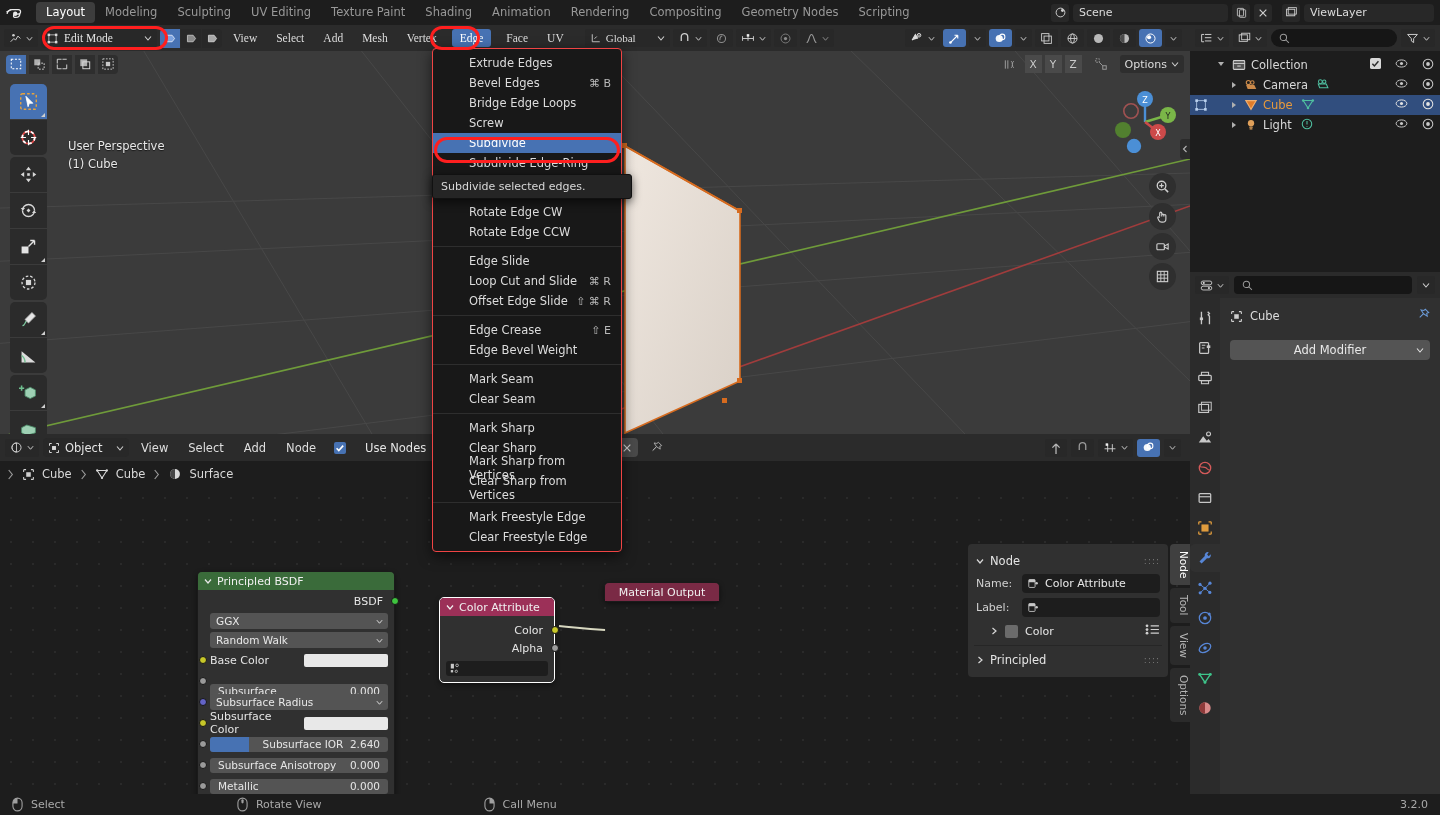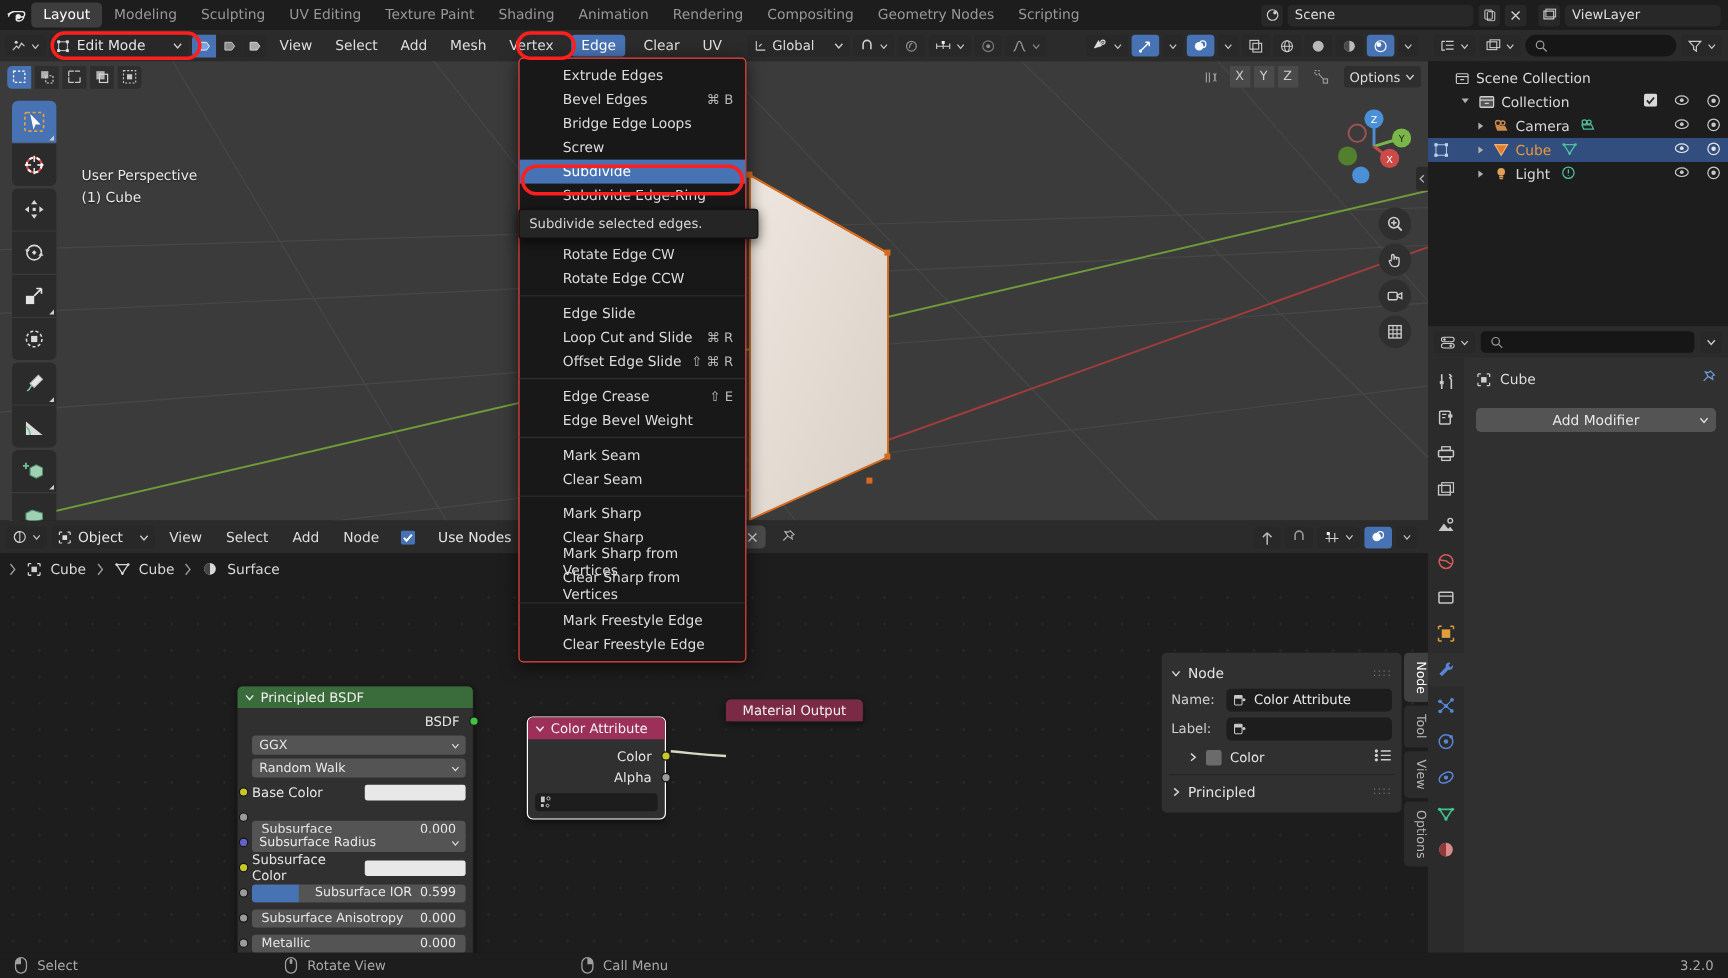--- a/index.html
+++ b/index.html
@@ -14,35 +14,35 @@
   }
 
   
   #topbar {
     position:absolute; left:0; top:0; width:1440px; height:25px;
     background:#1d1d1d; display:flex; align-items:center;
   }
   .blender-logo { width:26px; height:25px; display:flex; align-items:center; justify-content:center; }
   .topmenu { display:flex; align-items:center; height:25px; }
   .topmenu > div { padding:0 9px; line-height:25px; color:#e0e0e0; font-size:11.5px; }
-  .wstabs { display:flex; align-items:center; height:25px; margin-left:0; }
+  .wstabs { display:flex; align-items:center; height:25px; margin-left:10px; }
   .wstab { padding:0 10px; line-height:21px; height:21px; color:#989898; font-size:11.5px; border-radius:4px; }
   .wstab.active { background:#3d3d3d; color:#fff; }
   .topright { margin-left:auto; display:flex; align-items:center; gap:4px; padding-right:6px; }
   .fieldbox {
     background:#282828; border-radius:4px; height:18px; display:flex; align-items:center;
     padding:0 6px; font-size:11px; color:#dcdcdc; gap:5px;
   }
   .iconbtn { width:18px;height:18px; display:flex;align-items:center;justify-content:center;
              background:#282828;border-radius:3px; }
 
   
   #vpheader {
     position:absolute; left:0; top:25px; width:1190px; height:26px;
-    background:#2b2b2b; display:flex; align-items:center; padding:0 4px; gap:3px;
+    background:#2b2b2b; display:flex; align-items:center; padding:0 4px; gap:3px;font-family:Liberation Serif, serif;
   }
   .hbtn { height:18px; display:flex; align-items:center; padding:0 5px; border-radius:3px;
           background:#282828; color:#dcdcdc; font-size:11px; gap:4px; }
   .hmenu { padding:0 8px; line-height:26px; font-size:11.5px; color:#dedede; height:26px; }
   .hmenu.hl { background:#4772b3; color:#fff; border-radius:3px; height:18px; line-height:18px; }
   .modebtn { background:#282828; border-radius:4px; height:19px; display:flex; align-items:center;
              padding:0 5px; gap:5px; font-size:11.5px; }
   .selmode { display:flex; gap:1px; }
   .selmode div { width:20px;height:19px; background:#282828; display:flex;align-items:center;justify-content:center; }
   .selmode div.on { background:#4772b3; }
@@ -265,21 +265,21 @@
           <path d="M3 12V4h7l3 4-3 4z" fill="#a8a8a8" stroke="#d8d8d8" stroke-width="1"></path>
         </svg>
     </div>
   </div>
   <div class="hmenu">View</div>
   <div class="hmenu">Select</div>
   <div class="hmenu">Add</div>
   <div class="hmenu">Mesh</div>
   <div class="hmenu">Vertex</div>
   <div class="hmenu hl" style="margin:0 4px;">Edge</div>
-  <div class="hmenu">Clear</div>
+  <div class="hmenu">Face</div>
   <div class="hmenu">UV</div>
 
   <div class="hbtn" style="margin-left:10px;width:85px;">
     <svg width="12" height="12" viewBox="0 0 16 16">
         <path d="M3 13V3M3 13h10" stroke="#cfcfcf" stroke-width="1.2" fill="none"></path>
         <path d="M6 9l3-3" stroke="#cfcfcf" stroke-width="1.2"></path>
       </svg>
     <span>Global</span>
     <svg style="margin-left:auto" width="8" height="8" viewBox="0 0 8 8">
         <path d="M1 2.5L4 6l3-3.5" stroke="#cfcfcf" stroke-width="1.1" fill="none"></path>
@@ -646,28 +646,20 @@
           <path d="M2 3h12l-4.6 5.2V13L6.6 11V8.2z" fill="none" stroke="#cfcfcf" stroke-width="1.2"></path>
         </svg>
       <svg width="7" height="7" viewBox="0 0 8 8">
           <path d="M1 2.5L4 6l3-3.5" stroke="#cfcfcf" stroke-width="1.1" fill="none"></path>
         </svg>
     </div>
   </div>
 
   <div style="padding-top:4px;">
 
-    <div class="orow" style="padding-left:22px;">
-      <svg width="13" height="13" viewBox="0 0 16 16">
-          <rect x="2" y="3" width="12" height="10" rx="1" fill="none" stroke="#c8c8c8" stroke-width="1.2"></rect>
-          <path d="M2 6h12" stroke="#c8c8c8" stroke-width="1.2"></path>
-          <path d="M6 9h4" stroke="#c8c8c8" stroke-width="1.2"></path>
-        </svg>
-      <span class="oname">Scene Collection</span>
-    </div>
 
     <div class="orow" style="padding-left:28px;">
       <span class="tri open" style="margin-right:8px;"></span>
       <svg width="14" height="14" viewBox="0 0 16 16">
           <rect x="1.5" y="3" width="13" height="10" rx="1" fill="#555" stroke="#d0d0d0" stroke-width="1.2"></rect>
           <path d="M1.5 6.2h13" stroke="#d0d0d0" stroke-width="1.2"></path>
           <path d="M6 9.2h4" stroke="#d0d0d0" stroke-width="1.2"></path>
         </svg>
       <span class="oname">Collection</span>
       <span class="ovis">
@@ -1093,21 +1085,21 @@
             <span class="sock" style="left:-11px;background:#c7c729;"></span>
             <span style="width:88px;">Subsurface Color</span>
             <span class="swatch" style="flex:1;"></span>
           </div>
 
           <div class="nrow">
             <span class="sock" style="left:-11px;background:#9a9a9a;"></span>
             <div class="prop-slider" style="flex:1;justify-content:center;">
               <span class="fill" style="width:22%;"></span>
               <span class="lbl">Subsurface IOR</span>
-              <span class="val">0.599</span>
+              <span class="val">2.640</span>
             </div>
           </div>
 
           <div class="nrow">
             <span class="sock" style="left:-11px;background:#9a9a9a;"></span>
             <div class="prop-slider" style="flex:1;">
               <span class="lbl">Subsurface Anisotropy</span>
               <span class="val">0.000</span>
             </div>
           </div>

